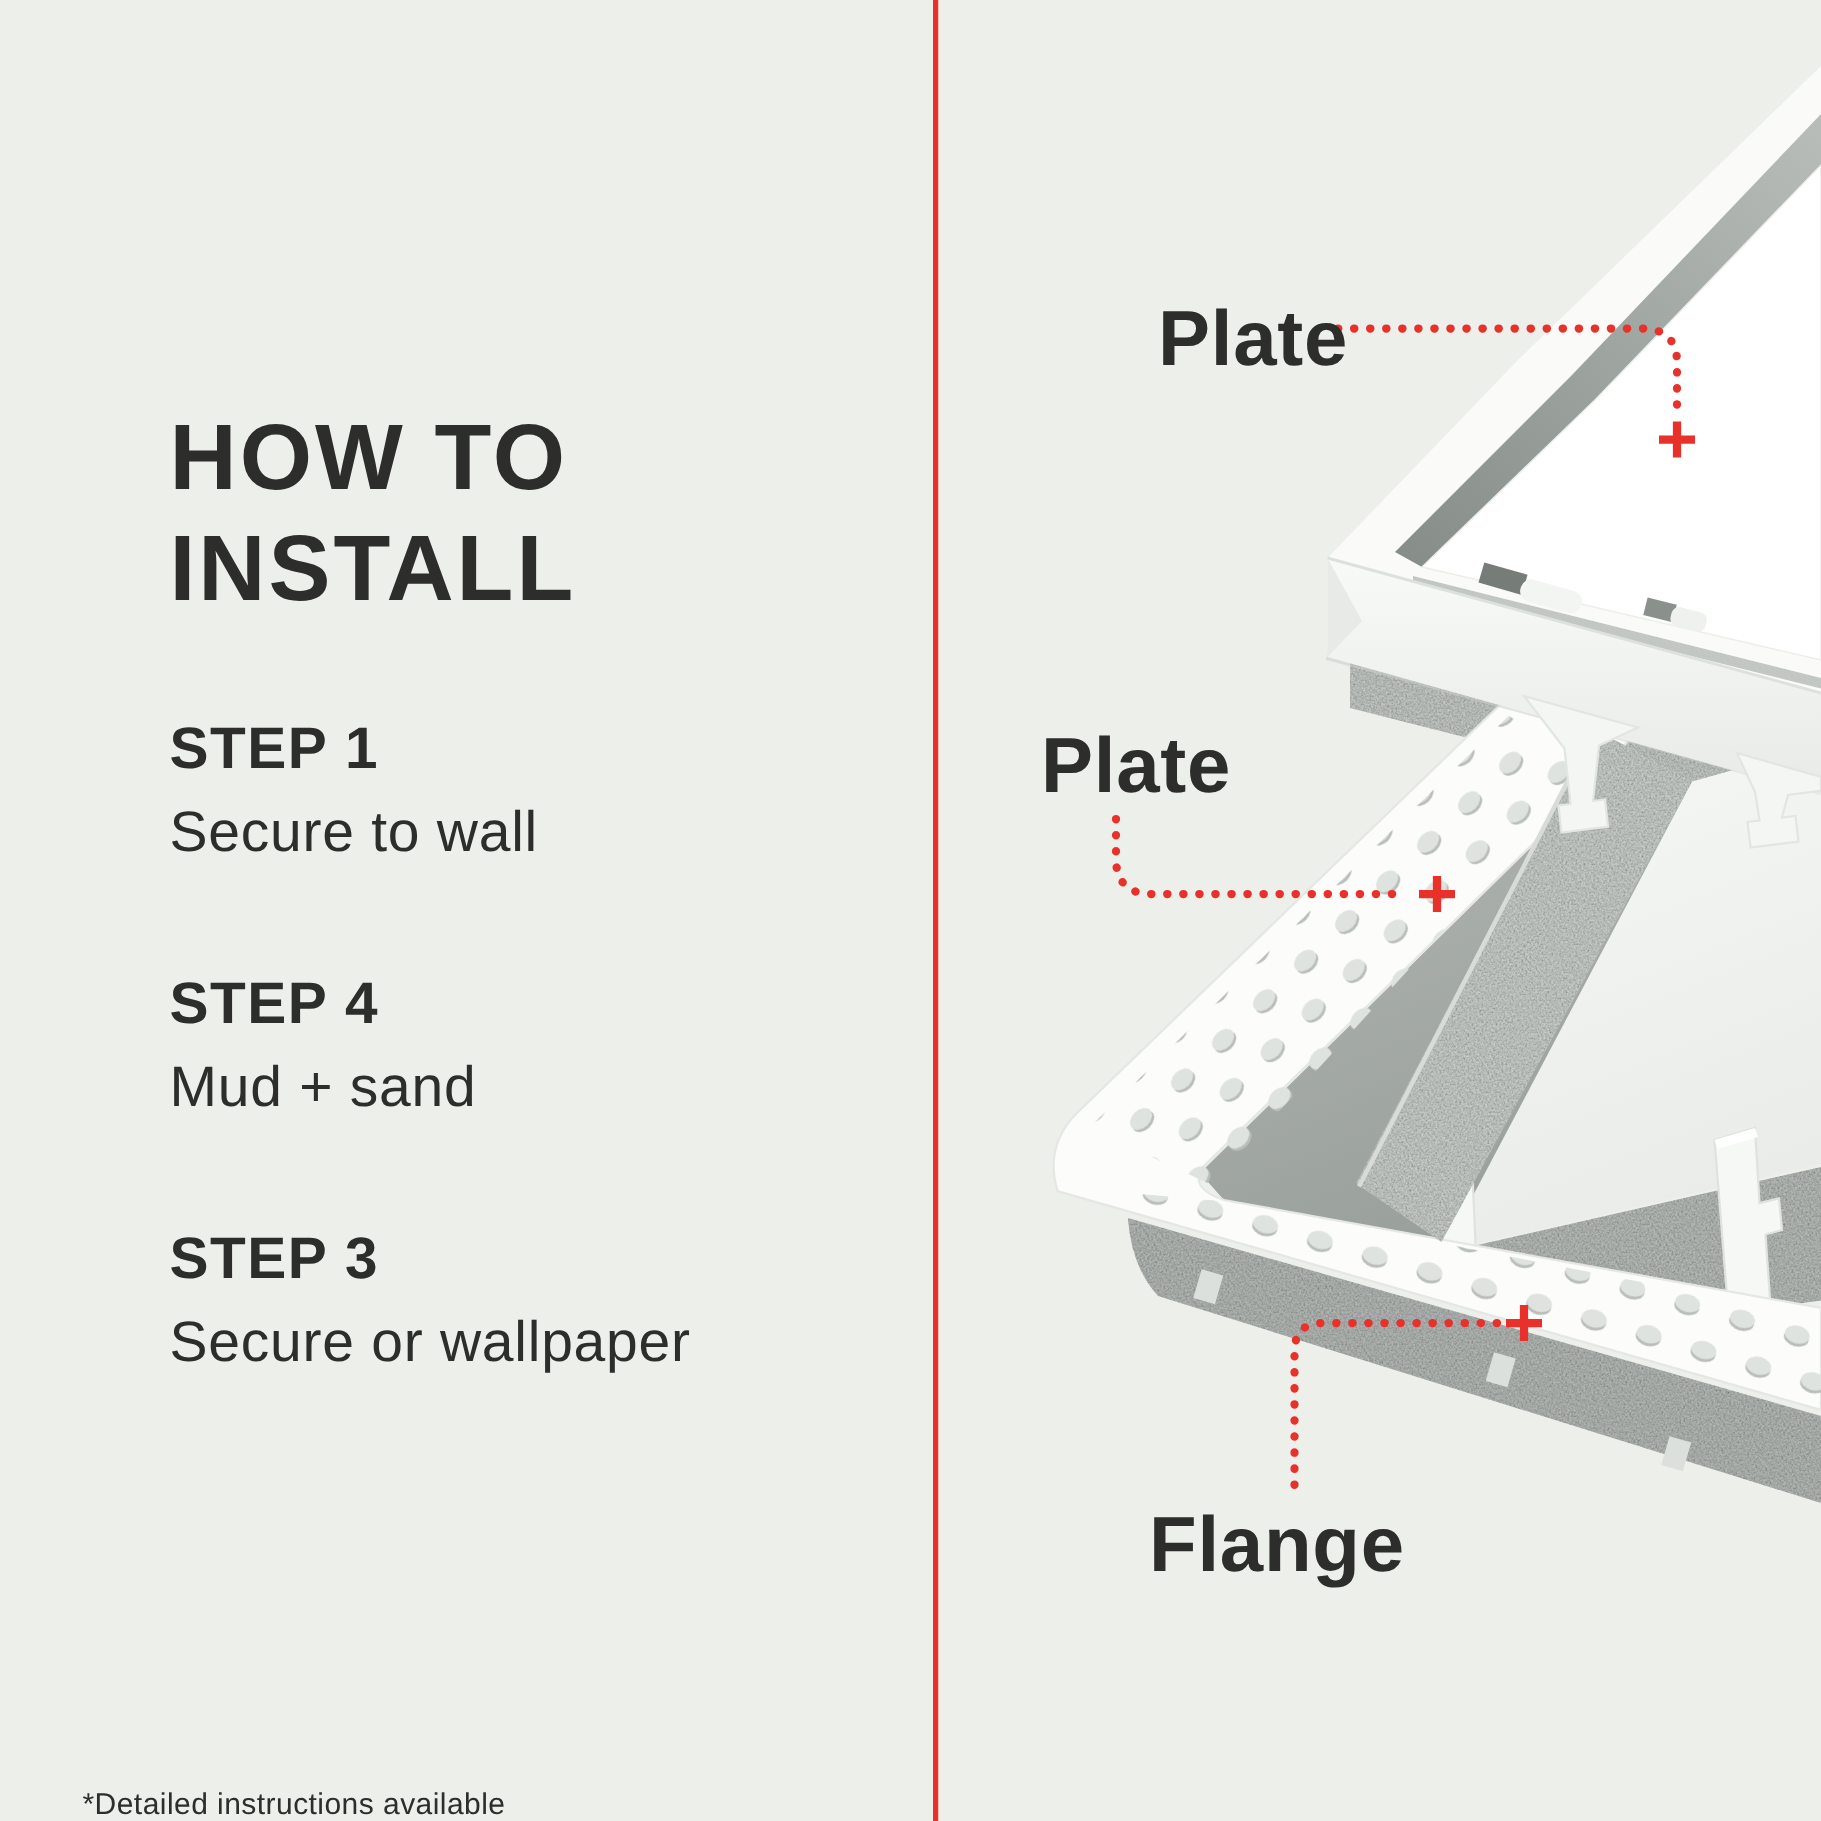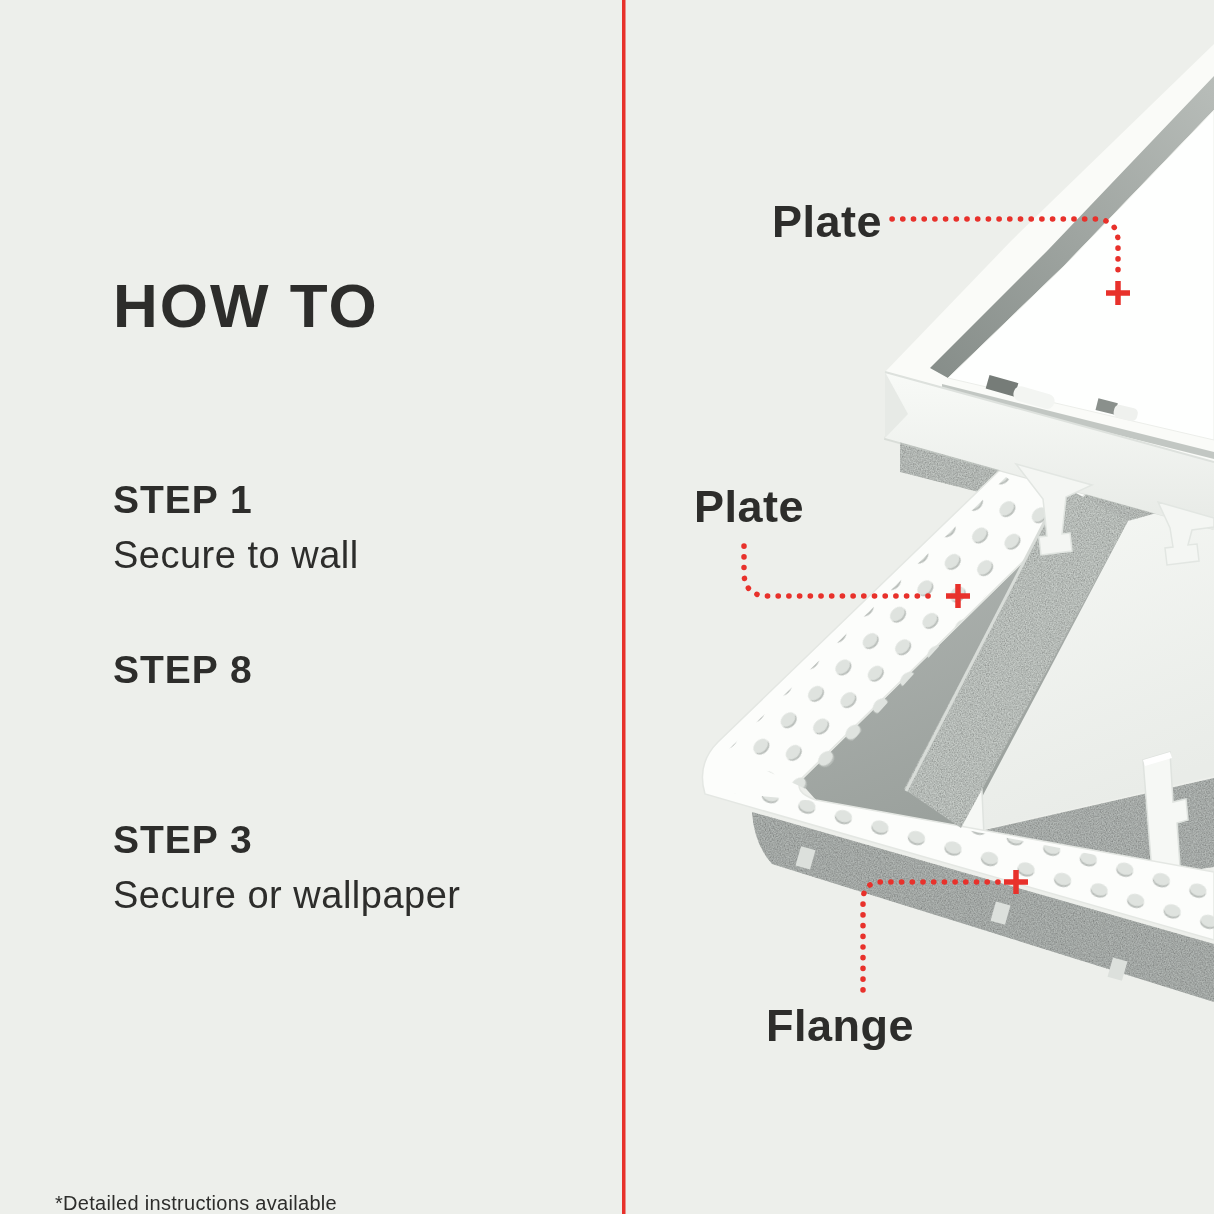--- a/index.html
+++ b/index.html
@@ -29,21 +29,21 @@
     font-size:38px;font-weight:400;letter-spacing:.5px;
     white-space:nowrap;
     text-align:center;
   }
   .footnote{
     left:55px;top:1192px;
     font-size:20px;font-weight:400;letter-spacing:.3px;
     white-space:nowrap;
   }
   .part-label{
-    font-size:45px;font-weight:700;letter-spacing:.5px;
+    font-size:52px;font-weight:700;letter-spacing:.5px;
     white-space:nowrap;
   }
   .diagram-svg{position:absolute;left:0;top:0;width:1214px;height:1214px;}
   .dotted{
     fill:none;
     stroke-width:5.5;
     stroke-linecap:round;
     stroke-dasharray:0.2 10.5;
   }
   .cross{
@@ -51,25 +51,27 @@
     stroke-width:5.5;
     stroke-linecap:butt;
   }
 </style>
 </head>
 <body>
 
 <div class="stage">
 
   <div class="abs title-line" style="top:272px">HOW TO</div>
+  <div class="abs title-line" style="top:346px">INSTALL</div>
 
   <div class="abs step-heading" style="top:478px">STEP 1</div>
   <div class="abs step-desc" style="top:534px">Secure to wall</div>
 
-  <div class="abs step-heading" style="top:648px">STEP 8</div>
+  <div class="abs step-heading" style="top:648px">STEP 4</div>
+  <div class="abs step-desc" style="top:704px">Mud + sand</div>
 
   <div class="abs step-heading" style="top:818px">STEP 3</div>
   <div class="abs step-desc" style="top:874px">Secure or wallpaper</div>
 
   <div class="abs footnote">*Detailed instructions available</div>
 
   <svg class="diagram-svg" viewBox="0 0 1214 1214">
     <defs>
       <linearGradient id="gradFlat" x1="0" y1="0" x2="0.4" y2="1">
         <stop offset="0" stop-color="#b2b7b4"></stop>

